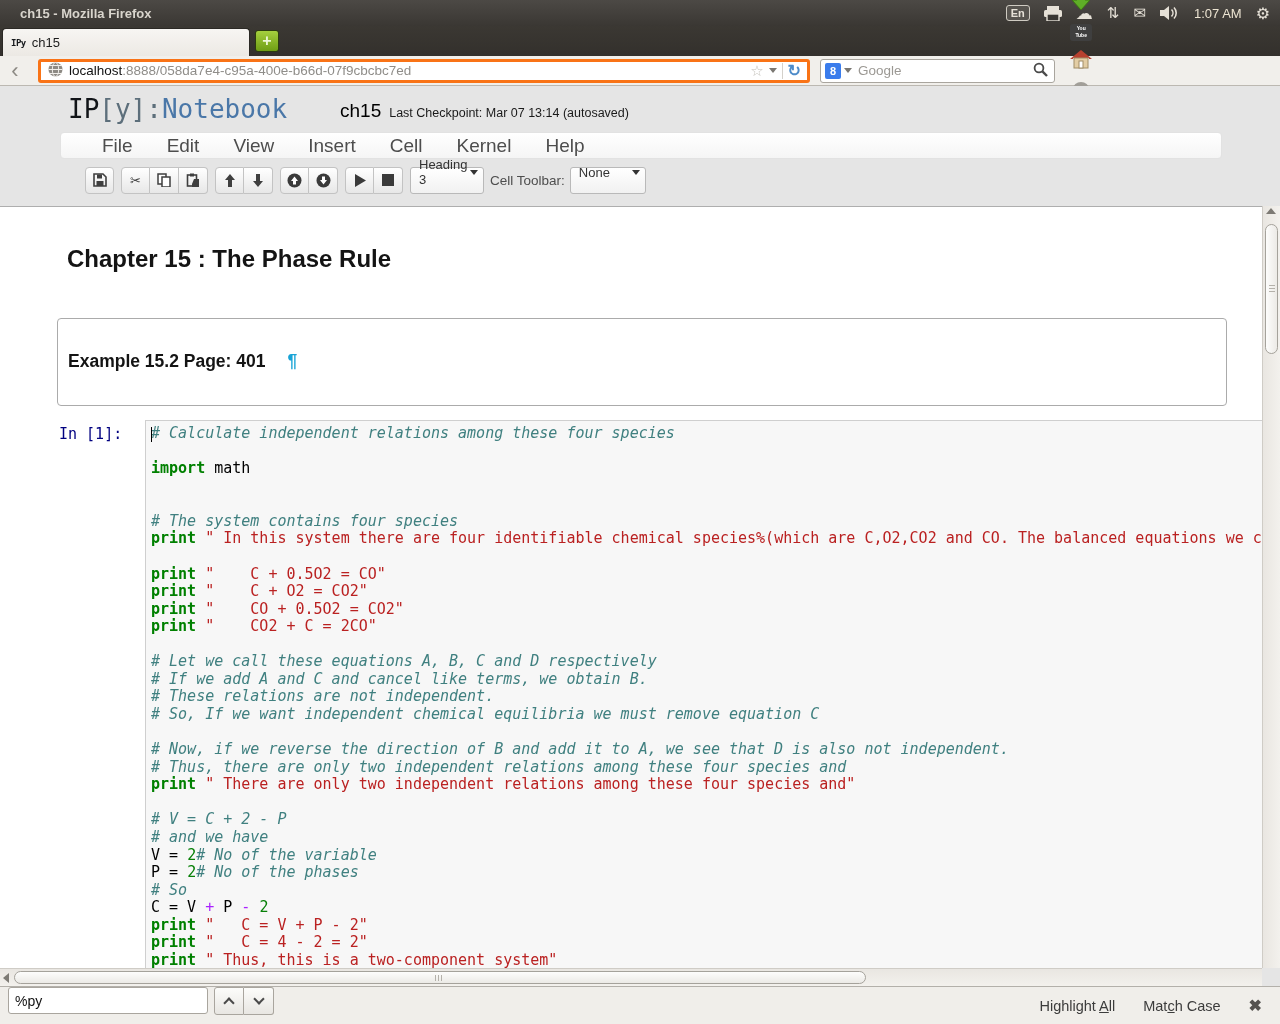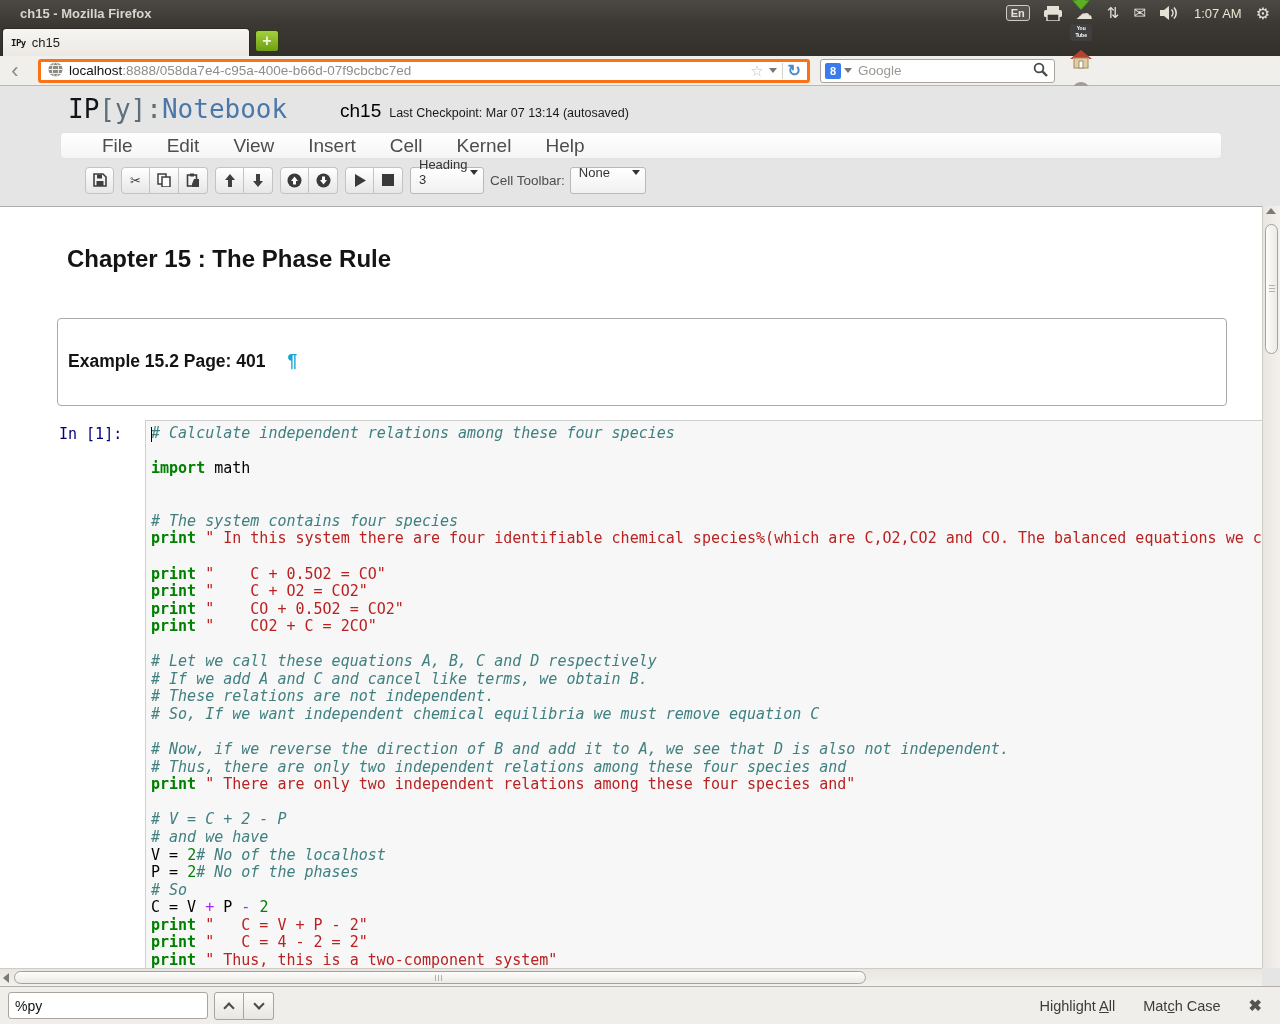--- a/index.html
+++ b/index.html
@@ -137,21 +137,21 @@
   .hscroll-left { position:absolute; left:3px; top:4px; width:0; height:0;
     border-top:5px solid transparent; border-bottom:5px solid transparent;
     border-right:6px solid #7d7a74; }
   .hthumb { position:absolute; left:14px; top:2px; height:13px; width:852px;
     background:linear-gradient(#fdfdfc,#eceae6); border:1px solid #a5a29b; border-radius:7px; }
   .hthumb-grip { position:absolute; top:3px; left:420px; display:flex; gap:2px; }
   .hthumb-grip div { width:1px; height:6px; background:#b4b1aa; }
 
   
   .findbar { position:absolute; left:0; top:986px; width:1280px; height:38px;
-    background:#f0eeea; border-top:1px solid #b3b0aa; display:flex; align-items:center; }
+    background:#f0eeea; border-top:1px solid #b3b0aa; display:flex; }
   .find-input { width:200px; height:27px; margin-left:8px; border:1px solid #a9a59e;
     border-radius:3px; background:#fff; font-size:14px; padding:0 6px;
     font-family:"Liberation Sans", sans-serif; color:#111; }
   .find-nav { display:flex; margin-left:6px; }
   .find-btn { width:30px; height:28px; background:linear-gradient(#fcfcfa,#e8e6e2);
     border:1px solid #a9a59e; display:flex; align-items:center; justify-content:center; }
   .find-btn + .find-btn { border-left:none; }
   .find-btn:first-child { border-radius:3px 0 0 3px; }
   .find-btn:last-child { border-radius:0 3px 3px 0; }
   .chev { width:8px; height:8px; border-right:2px solid #4a4a4a; border-bottom:2px solid #4a4a4a; }
@@ -384,21 +384,21 @@
           <div class="cm-line"><span class="tok-cm"># If we add A and C and cancel like terms, we obtain B.</span></div>
           <div class="cm-line"><span class="tok-cm"># These relations are not independent.</span></div>
           <div class="cm-line"><span class="tok-cm"># So, If we want independent chemical equilibria we must remove equation C</span></div>
           <div class="cm-line">&nbsp;</div>
           <div class="cm-line"><span class="tok-cm"># Now, if we reverse the direction of B and add it to A, we see that D is also not independent.</span></div>
           <div class="cm-line"><span class="tok-cm"># Thus, there are only two independent relations among these four species and</span></div>
           <div class="cm-line"><span class="tok-kw">print</span><span class="tok-txt"> </span><span class="tok-str">" There are only two independent relations among these four species and"</span></div>
           <div class="cm-line">&nbsp;</div>
           <div class="cm-line"><span class="tok-cm"># V = C + 2 - P</span></div>
           <div class="cm-line"><span class="tok-cm"># and we have</span></div>
-          <div class="cm-line"><span class="tok-txt">V = </span><span class="tok-num">2</span><span class="tok-cm"># No of the localhost</span></div>
+          <div class="cm-line"><span class="tok-txt">V = </span><span class="tok-num">2</span><span class="tok-cm"># No of the variable</span></div>
           <div class="cm-line"><span class="tok-txt">P = </span><span class="tok-num">2</span><span class="tok-cm"># No of the phases</span></div>
           <div class="cm-line"><span class="tok-cm"># So</span></div>
           <div class="cm-line"><span class="tok-txt">C = V </span><span class="tok-op">+</span><span class="tok-txt"> P </span><span class="tok-op">-</span><span class="tok-txt"> </span><span class="tok-num">2</span></div>
           <div class="cm-line"><span class="tok-kw">print</span><span class="tok-txt"> </span><span class="tok-str">"   C = V + P - 2"</span></div>
           <div class="cm-line"><span class="tok-kw">print</span><span class="tok-txt"> </span><span class="tok-str">"   C = 4 - 2 = 2"</span></div>
           <div class="cm-line"><span class="tok-kw">print</span><span class="tok-txt"> </span><span class="tok-str">" Thus, this is a two-component system"</span></div>
         </div>
     </div>
   </div>
 

